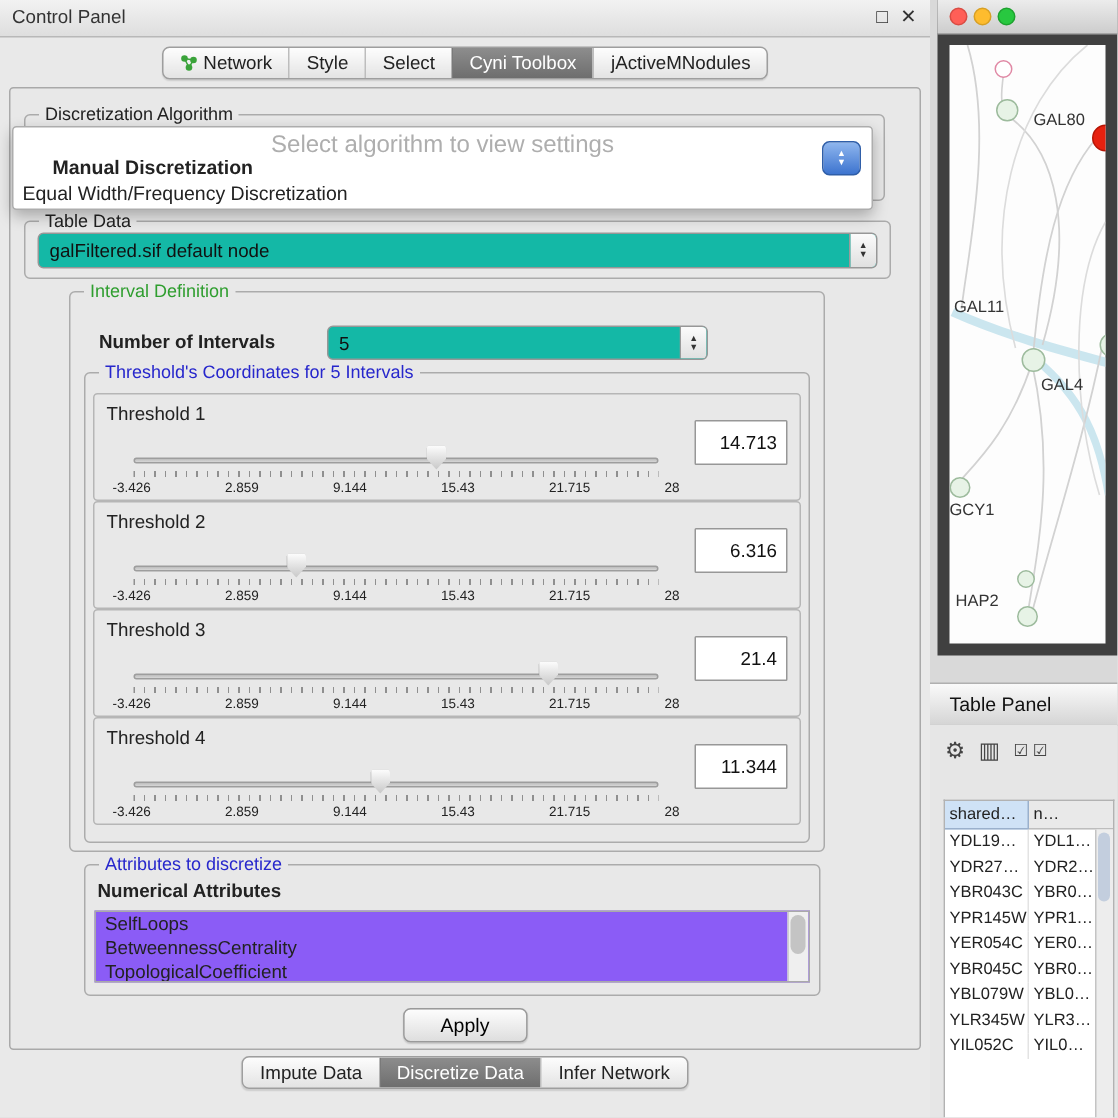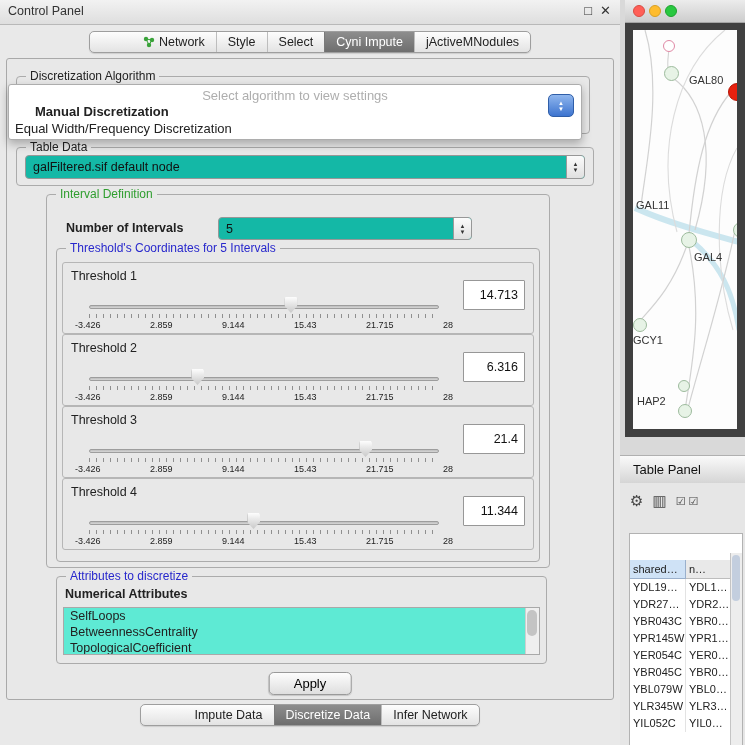--- a/index.html
+++ b/index.html
@@ -13,21 +13,21 @@
   #titlebar{position:absolute;left:0;top:0;width:620px;height:24px;
             background:linear-gradient(#f2f2f2,#dedede);border-bottom:1px solid #b8b8b8;}
   #titlebar .title{position:absolute;left:8px;top:4px;font-size:12.5px;color:#333;}
   .win-btn{position:absolute;top:3px;font-size:13px;color:#333;cursor:default;}
   #float-btn{right:28px;}
   #close-btn{right:9px;font-weight:bold;}
 
   
   .segbar{position:absolute;left:0;width:620px;display:flex;justify-content:center;}
   .segwrap{display:inline-flex;border:1px solid #9e9e9e;border-radius:5px;overflow:hidden;
-           background:linear-gradient(#fdfdfd,#e3e3e3);box-shadow:0 1px 1px rgba(0,0,0,.12);padding-left:42px;}
+           background:linear-gradient(#fdfdfd,#e3e3e3);box-shadow:0 1px 1px rgba(0,0,0,.12);}
   .seg{padding:3px 11px;font-size:12.5px;color:#222;border-left:1px solid #bdbdbd;display:flex;align-items:center;gap:4px;}
   .seg:first-child{border-left:none;}
   .seg.selected{background:linear-gradient(#8d8d8d,#6e6e6e);color:#fff;border-left-color:#7a7a7a;}
   #top-tabbar{top:31px;}
   #bottom-tabbar{top:704px;}
 
   #outer-panel{position:absolute;left:6px;top:58px;width:606px;height:640px;
                border:1px solid #a9a9a9;border-radius:3px;background:#e8e8e8;}
 
   
@@ -42,21 +42,21 @@
   .combo .val{position:absolute;left:7px;top:0;bottom:0;display:flex;align-items:center;white-space:nowrap;}
   .stepper{position:absolute;right:0;top:0;bottom:0;width:17px;border-left:1px solid #9a9a9a;
            background:linear-gradient(#fbfbfb,#e0e0e0);border-radius:0 3px 3px 0;
            display:flex;flex-direction:column;align-items:center;justify-content:center;
            font-size:6px;line-height:6px;color:#333;}
 
   
   #algo-popup{position:absolute;left:8px;top:84px;width:572px;height:54px;background:#fff;
               border:1px solid #adadad;border-radius:3px;box-shadow:0 4px 10px rgba(0,0,0,.28);z-index:50;}
   #algo-placeholder{position:absolute;left:0;top:3px;width:100%;text-align:center;
-                    color:#aeaeae;font-size:13px;}
+                    color:#aeaeae;font-size:16px;}
   .algo-opt{position:absolute;left:0;width:100%;padding-left:6px;font-size:13px;box-sizing:border-box;
             white-space:nowrap;}
   #algo-opt0{top:19px;font-weight:bold;margin-left:20px;}
   #algo-opt1{top:36px;}
   #algo-capsule{position:absolute;right:7px;top:9px;width:24px;height:21px;border-radius:5px;
                 background:linear-gradient(#8fb6ee,#3d74cf);border:1px solid #2f5ea8;
                 display:flex;flex-direction:column;align-items:center;justify-content:center;
                 font-size:6px;line-height:6px;color:#fff;}
 
   
@@ -71,21 +71,21 @@
          font-size:9px;color:#222;}
   .thumb{position:absolute;top:-8px;width:13px;height:16px;transform:translateX(-50%);
          background:linear-gradient(#fdfdfd,#c8c8c8);
          clip-path:polygon(8% 0,92% 0,100% 12%,100% 55%,50% 100%,0 55%,0 12%);
          filter:drop-shadow(0 0 1px #777);}
   .value-box{position:absolute;right:8px;top:17px;width:62px;height:30px;border:1px solid #979797;
              background:#fff;font-size:12.5px;text-align:right;padding:0 6px 0 2px;box-sizing:border-box;
              font-family:"Liberation Sans","DejaVu Sans",sans-serif;color:#111;border-radius:1px;}
 
   
-  #attr-list{position:absolute;left:6px;top:30px;right:6px;height:46px;background:#5eead4;
+  #attr-list{position:absolute;left:6px;top:30px;right:6px;height:46px;background:#8b5cf6;
              border:1px solid #a9a9a9;overflow:hidden;}
   .list-item{font-size:12.5px;line-height:16px;padding-left:6px;white-space:nowrap;}
   #attr-scroll{position:absolute;right:0;top:0;bottom:0;width:13px;background:#efefef;border-left:1px solid #cfcfcf;}
   #attr-thumb{position:absolute;left:1px;top:2px;width:10px;height:26px;background:#c4c4c4;border-radius:5px;}
 
   #apply-btn{position:absolute;left:50%;top:672px;transform:translateX(-50%);
              padding:3px 24px;font-size:13px;border:1px solid #9a9a9a;border-radius:5px;
              background:linear-gradient(#fdfdfd,#dedede);box-shadow:0 1px 1px rgba(0,0,0,.15);}
 
   
@@ -113,21 +113,21 @@
   #table-area{position:absolute;left:620px;top:483px;width:125px;height:262px;background:#e6e6e6;}
   #table-toolbar{position:absolute;left:10px;top:10px;display:flex;align-items:center;gap:9px;}
   .tb-icon{font-size:15px;color:#444;line-height:16px;}
   .tb-icon.small{font-size:11px;}
 
   #data-table{position:absolute;left:9px;top:50px;width:112px;bottom:0;background:#fff;
               border:1px solid #b2b2b2;border-bottom:none;}
   .trow{display:flex;height:17px;line-height:17px;font-size:11px;white-space:nowrap;}
   .trow .c1{width:52px;padding-left:3px;border-right:1px solid #e3e3e3;overflow:hidden;flex:none;}
   .trow .c2{flex:1;padding-left:3px;overflow:hidden;}
-  #thead{height:19px;line-height:19px;margin-top:26px;}
+  #thead{height:19px;line-height:19px;}
   #thead .c1{background:#cfe2f6;border-right:1px solid #9ab0cc;border-bottom:1px solid #9ab0cc;}
   #thead .c2{background:#e9e9e9;border-bottom:1px solid #bdbdbd;}
   #table-scroll{position:absolute;right:0;top:19px;bottom:0;width:11px;background:#ededed;border-left:1px solid #c4c4c4;}
   #table-thumb{position:absolute;left:1px;top:2px;width:8px;height:46px;background:#c3cede;border-radius:4px;}
 </style>
 </head>
 <body>
 
 <div id="screen">
 
@@ -150,21 +150,21 @@
           </svg>
           <span>Network</span>
         </div>
         <div class="seg">
           <span>Style</span>
         </div>
         <div class="seg">
           <span>Select</span>
         </div>
         <div class="seg selected">
-          <span>Cyni Impute</span>
+          <span>Cyni Toolbox</span>
         </div>
         <div class="seg">
           <span>jActiveMNodules</span>
         </div>
       </div>
     </div>
 
     <div id="outer-panel"></div>
 
     <div class="group" style="left:16px;top:76px;width:572px;height:56px;">

